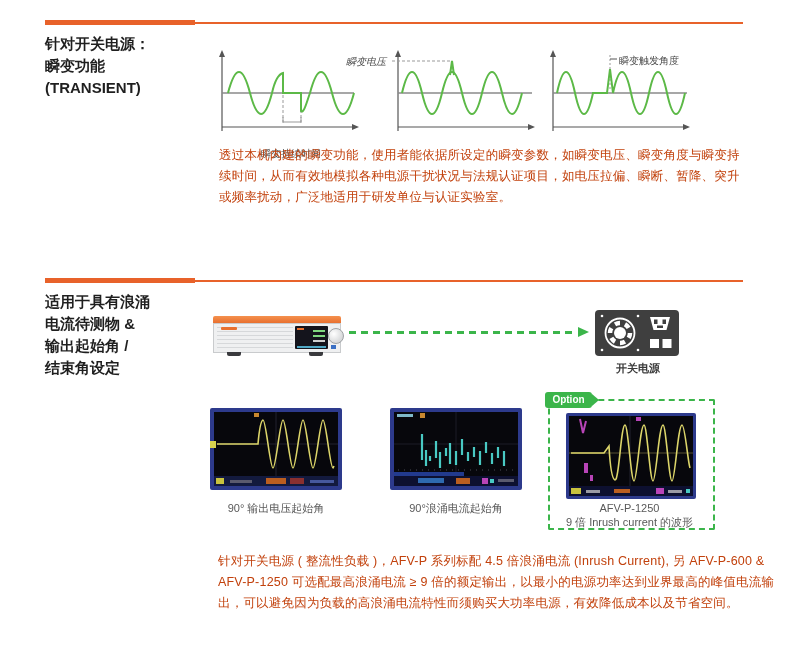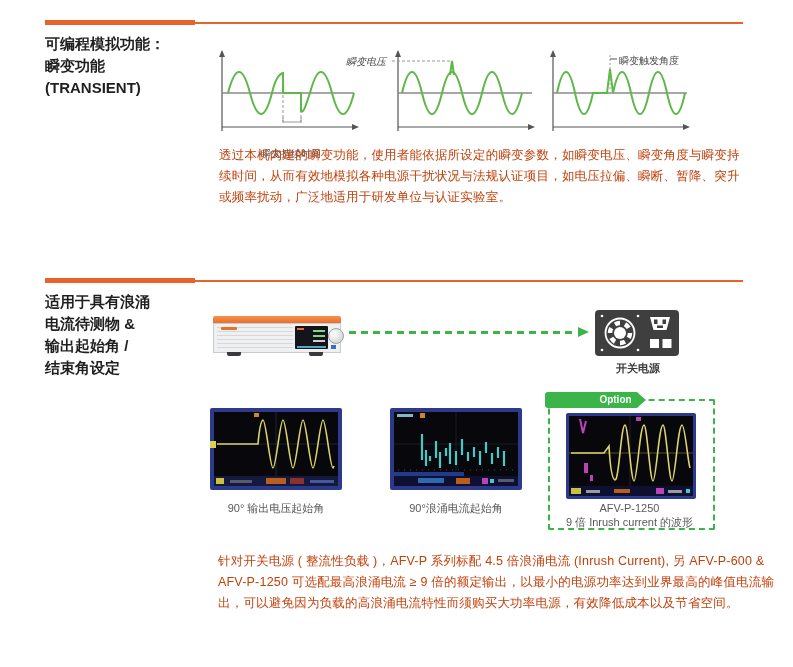--- a/index.html
+++ b/index.html
@@ -41,36 +41,36 @@
         border-left:11px solid #3BB54A;border-top:5.5px solid transparent;border-bottom:5.5px solid transparent;}
   
   .psu{position:absolute;left:594px;top:309px;width:88px;height:66px;}
   .psu-label{position:absolute;left:0;top:52px;width:88px;text-align:center;font-size:11px;font-weight:600;color:#3a3a3a;}
   
   .scope{position:absolute;}
   .scope-caption{position:absolute;text-align:center;font-size:11px;color:#595959;white-space:nowrap;}
   
   .option-box{position:absolute;left:548px;top:399px;width:163px;height:127px;border:2px dashed #3BB54A;border-radius:2px;}
   .option-badge{position:absolute;left:545px;top:392px;width:47px;height:16px;background:#3BB54A;color:#fff;
-        font-size:10px;font-weight:700;line-height:16px;text-align:center;border-radius:3px;z-index:3;padding-left:47px;}
+        font-size:10px;font-weight:700;line-height:16px;text-align:center;border-radius:3px;z-index:3;}
   .option-badge::after{content:"";position:absolute;right:-7px;top:2px;width:0;height:0;
         border-left:7px solid #3BB54A;border-top:6px solid transparent;border-bottom:6px solid transparent;}
 </style>
 </head>
 <body>
 
 <div class="page">
 
   <div class="divider" style="top:20px;">
     <div class="thick"></div>
     <div class="thin"></div>
   </div>
 
   <div class="sec-title" style="top:33px;">
-    <div>可编程模拟功能：</div>
+    <div>针对开关电源：</div>
     <div>瞬变功能</div>
     <div>(TRANSIENT)</div>
   </div>
 
   <div class="diag" style="left:214px;width:155px;">
     <svg width="150" height="100" viewBox="0 0 150 100">
       <line x1="8" y1="86" x2="8" y2="10" stroke="#555" stroke-width="1.2"></line>
       <polygon points="8,5 5,12 11,12" fill="#555"></polygon>
       <line x1="8" y1="82" x2="140" y2="82" stroke="#555" stroke-width="1.2"></line>
       <polygon points="145,82 138,79 138,85" fill="#555"></polygon>

